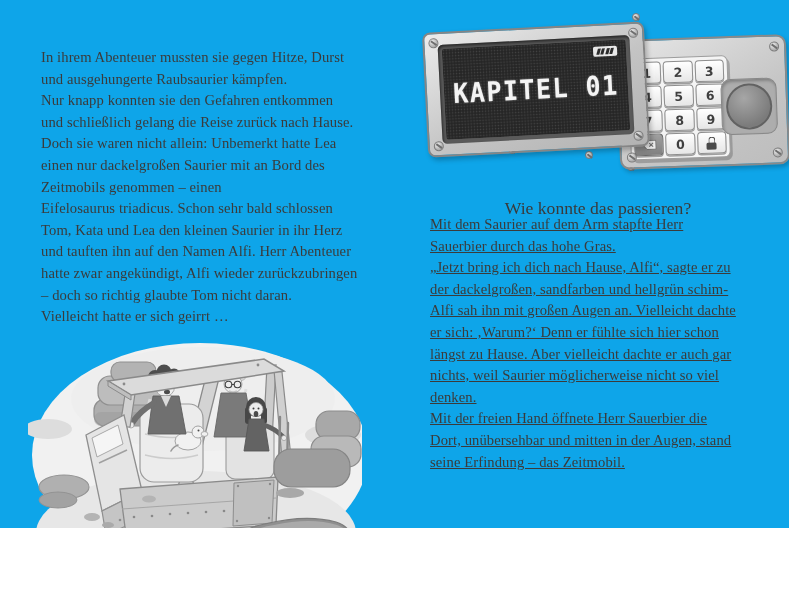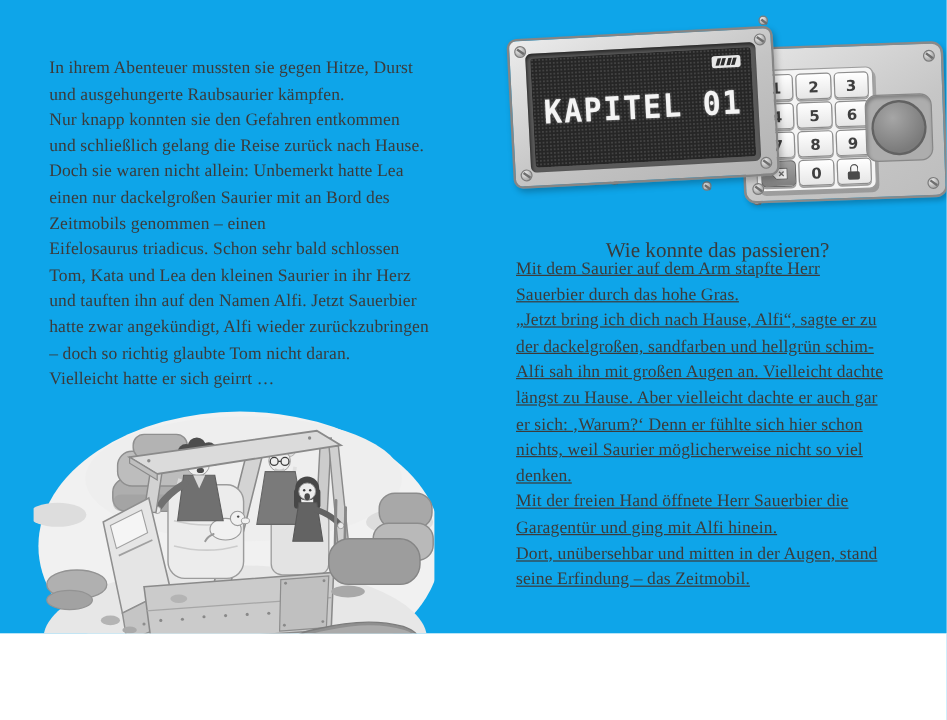--- a/index.html
+++ b/index.html
@@ -106,21 +106,21 @@
   <div class="textblock" id="left-text">
     <div class="textline">In ihrem Abenteuer mussten sie gegen Hitze, Durst</div>
     <div class="textline">und ausgehungerte Raubsaurier kämpfen.</div>
     <div class="textline">Nur knapp konnten sie den Gefahren entkommen</div>
     <div class="textline">und schließlich gelang die Reise zurück nach Hause.</div>
     <div class="textline">Doch sie waren nicht allein: Unbemerkt hatte Lea</div>
     <div class="textline">einen nur dackelgroßen Saurier mit an Bord des</div>
     <div class="textline">Zeitmobils genommen – einen</div>
     <div class="textline">Eifelosaurus triadicus. Schon sehr bald schlossen</div>
     <div class="textline">Tom, Kata und Lea den kleinen Saurier in ihr Herz</div>
-    <div class="textline">und tauften ihn auf den Namen Alfi. Jetzt Sauerbier</div>
+    <div class="textline">und tauften ihn auf den Namen Alfi. Herr Abenteuer</div>
     <div class="textline">hatte zwar angekündigt, Alfi wieder zurückzubringen</div>
     <div class="textline">– doch so richtig glaubte Tom nicht daran.</div>
     <div class="textline">Vielleicht hatte er sich geirrt …</div>
   </div>
 
   <svg class="illustration" viewBox="0 0 334 261">
     <ellipse cx="172" cy="118" rx="168" ry="112" fill="#f1f1f1"></ellipse>
     <ellipse cx="168" cy="196" rx="160" ry="62" fill="#e7e7e7"></ellipse>
     <ellipse cx="175" cy="62" rx="132" ry="52" fill="#eeeeee"></ellipse>
     <ellipse cx="20" cy="92" rx="24" ry="10" fill="#dddddd"></ellipse>
@@ -305,25 +305,24 @@
   </div>
 
   <div class="chapter-title">Wie konnte das passieren?</div>
 
   <div class="textblock" id="right-text">
     <div class="textline">Mit dem Saurier auf dem Arm stapfte Herr</div>
     <div class="textline">Sauerbier durch das hohe Gras.</div>
     <div class="textline">„Jetzt bring ich dich nach Hause, Alfi“, sagte er zu</div>
     <div class="textline">der dackelgroßen, sandfarben und hellgrün schim-</div>
     <div class="textline">Alfi sah ihn mit großen Augen an. Vielleicht dachte</div>
+    <div class="textline">er sich: ‚Warum?‘ Denn er fühlte sich hier schon</div>
     <div class="textline">längst zu Hause. Aber vielleicht dachte er auch gar</div>
-    <div class="textline">er sich: ‚Warum?‘ Denn er fühlte sich hier schon</div>
     <div class="textline">nichts, weil Saurier möglicherweise nicht so viel</div>
     <div class="textline">denken.</div>
     <div class="textline">Mit der freien Hand öffnete Herr Sauerbier die</div>
-    <div class="textline">Garagentür und ging mit Alfi hinein.</div>
     <div class="textline">Dort, unübersehbar und mitten in der Augen, stand</div>
     <div class="textline">seine Erfindung – das Zeitmobil.</div>
   </div>
 
   <div class="page-number">11</div>
 
 </div>
 
 </body></html>

